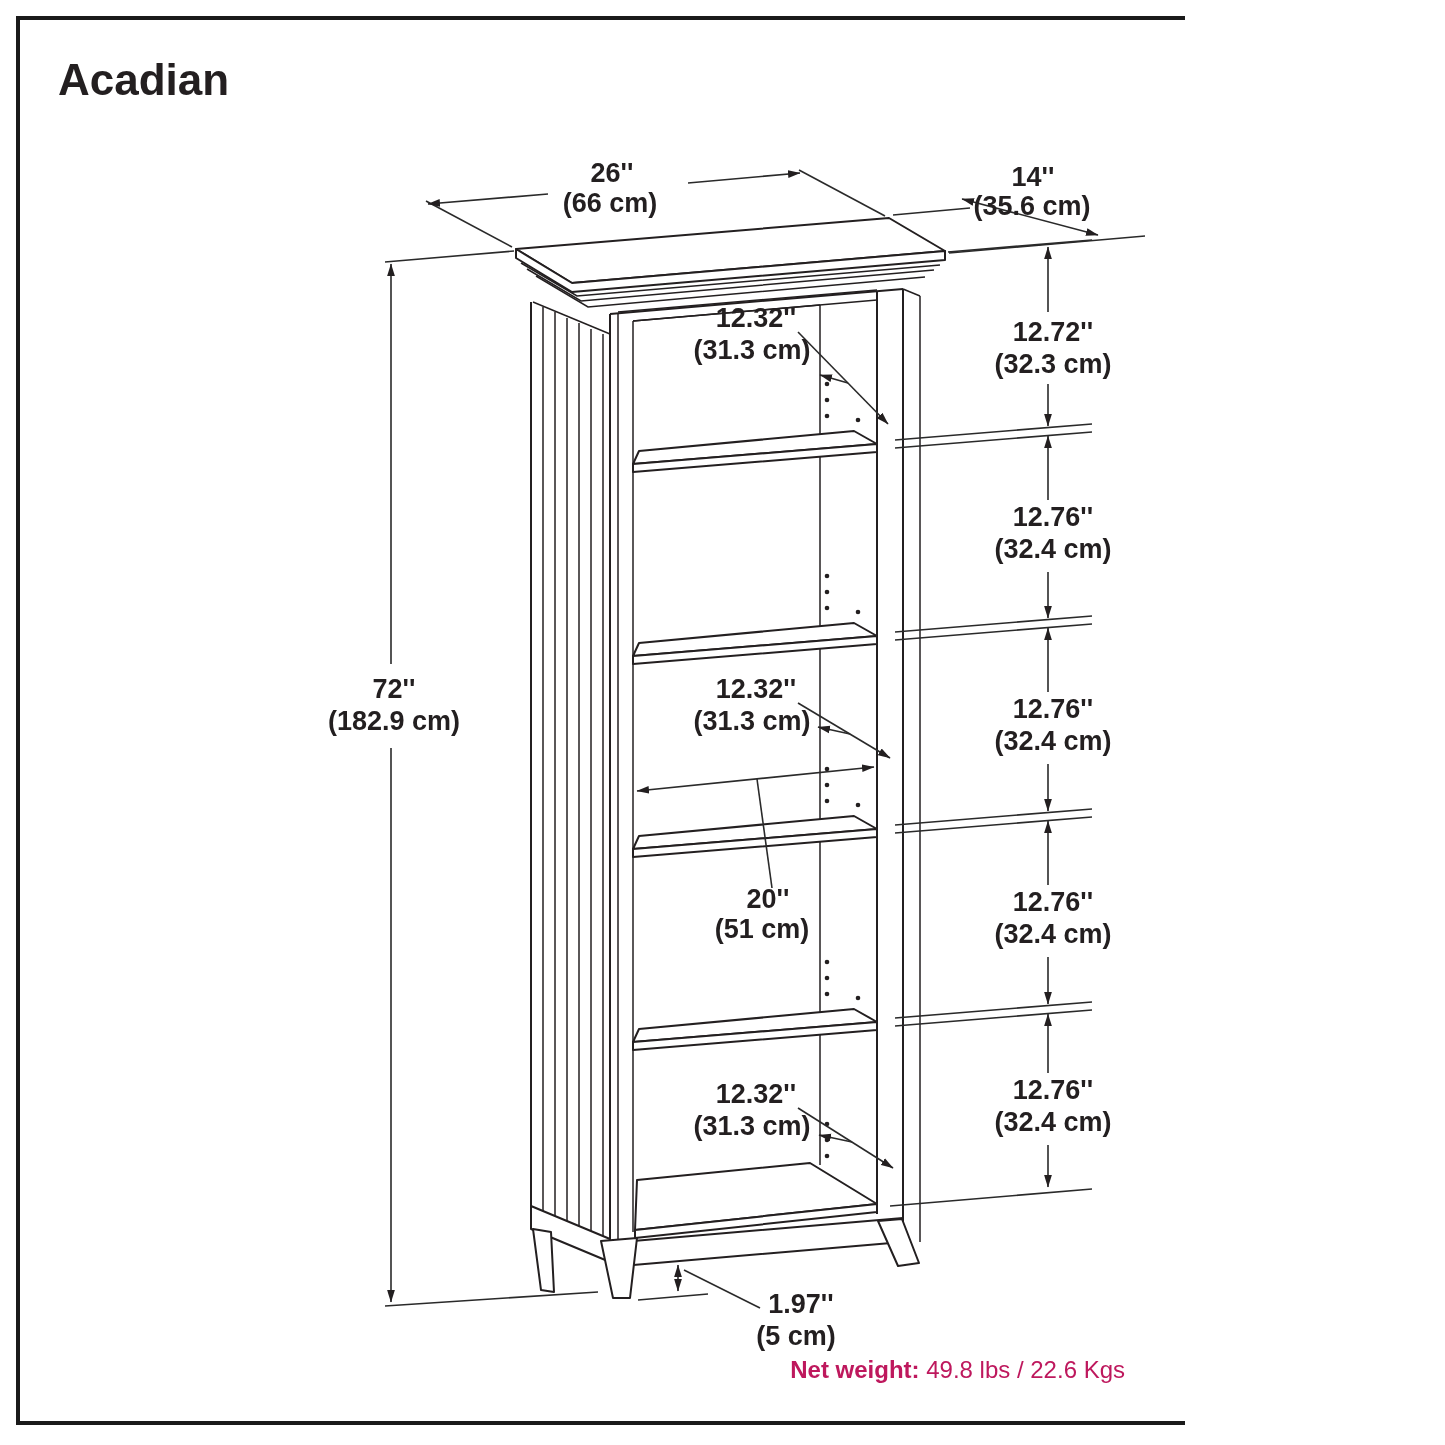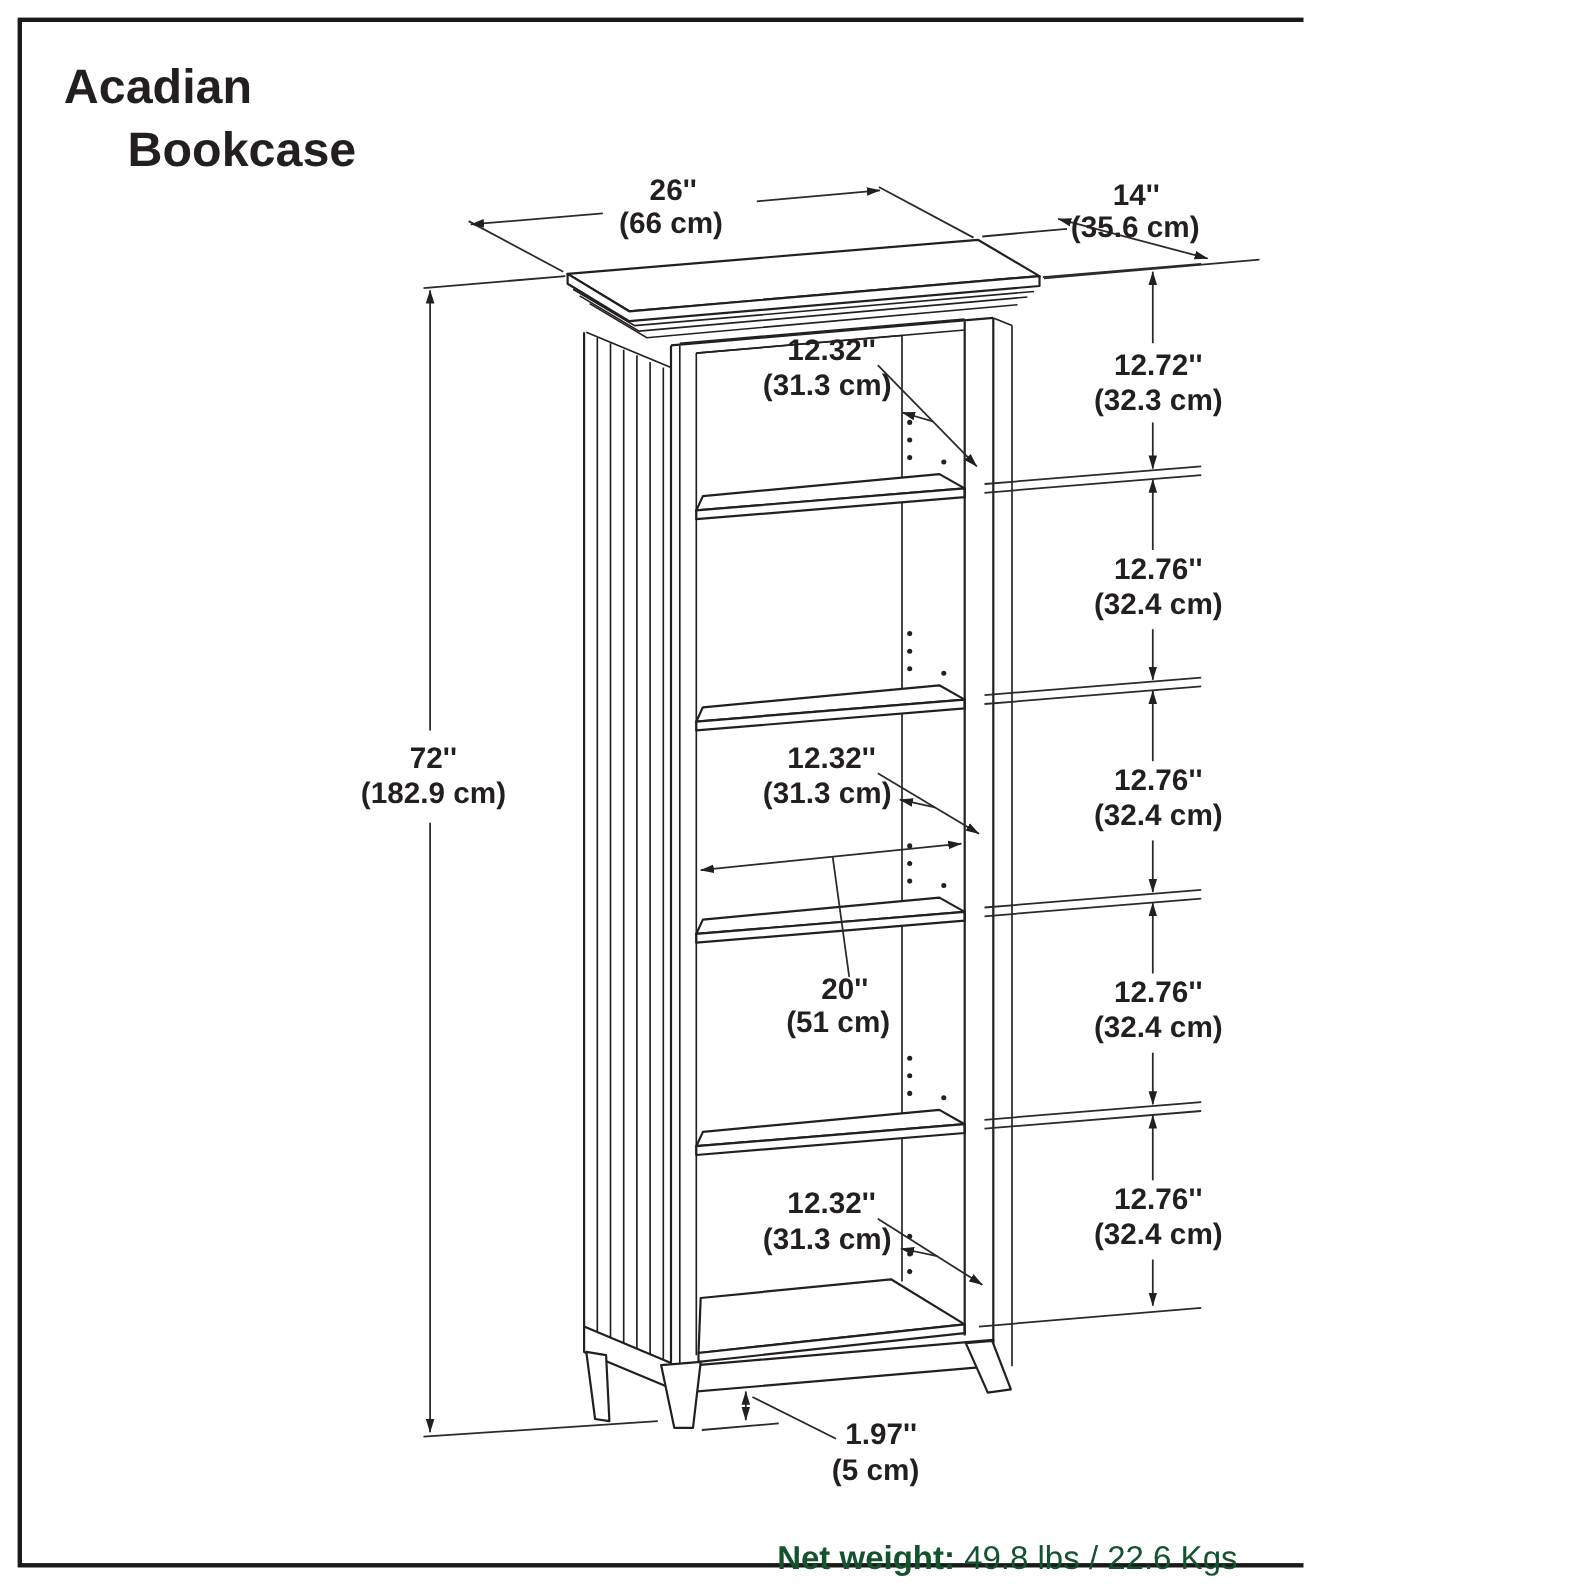--- a/index.html
+++ b/index.html
@@ -4,41 +4,40 @@
 <style>
   html,body{margin:0;padding:0;background:#ffffff;}
   #canvas{position:relative;width:1185px;height:1445px;background:#fff;overflow:hidden;
           font-family:"Liberation Sans", sans-serif;color:#231f20;}
   #border-frame{position:absolute;left:16px;top:16px;width:1410px;height:1409px;
                 border:4px solid #1a1a1a;box-sizing:border-box;}
   #title-block{position:absolute;left:58px;top:58px;font-weight:bold;font-size:44px;
                line-height:1.0;color:#231f20;}
   #title-block .t-line{margin-bottom:13px;white-space:pre;}
   #title-block .t-line3{margin-left:58px;}
-  #net-weight{position:absolute;right:60px;top:1400px;font-size:30px;color:#14532d;}
+  #net-weight{position:absolute;right:60px;top:1356px;font-size:24px;color:#be185d;}
   #net-weight b{font-weight:bold;}
   svg{position:absolute;left:0;top:0;}
   svg text{font-family:"Liberation Sans", sans-serif;fill:#231f20;font-weight:bold;}
   .dim-label{font-size:27px;}
   .axis-label{font-size:21px;}
   .furn{stroke:#231f20;stroke-width:2;fill:none;stroke-linejoin:round;}
   .furnf{stroke:#231f20;stroke-width:2;fill:#ffffff;stroke-linejoin:round;}
   .thin{stroke:#231f20;stroke-width:1.5;fill:none;}
   .dim{stroke:#2a2a2a;stroke-width:1.6;fill:none;}
   .dot{fill:#231f20;stroke:none;}
 </style>
 </head>
 <body>
 
 <div id="canvas">
   <div id="border-frame"></div>
 
   <div id="title-block">
     <div class="t-line">Acadian</div>
-    <div class="t-line t-line3">Bookcase</div>
   </div>
 
   <svg width="1445" height="1445" viewBox="0 0 1445 1445">
     <defs>
       <marker id="ah" viewBox="0 0 13 9" refX="12" refY="4.5" markerWidth="13" markerHeight="9" markerUnits="userSpaceOnUse" orient="auto-start-reverse">
         <path d="M0,0.6 L12.5,4.5 L0,8.4 Z" fill="#231f20"></path>
       </marker>
     </defs>
 
     <g>

